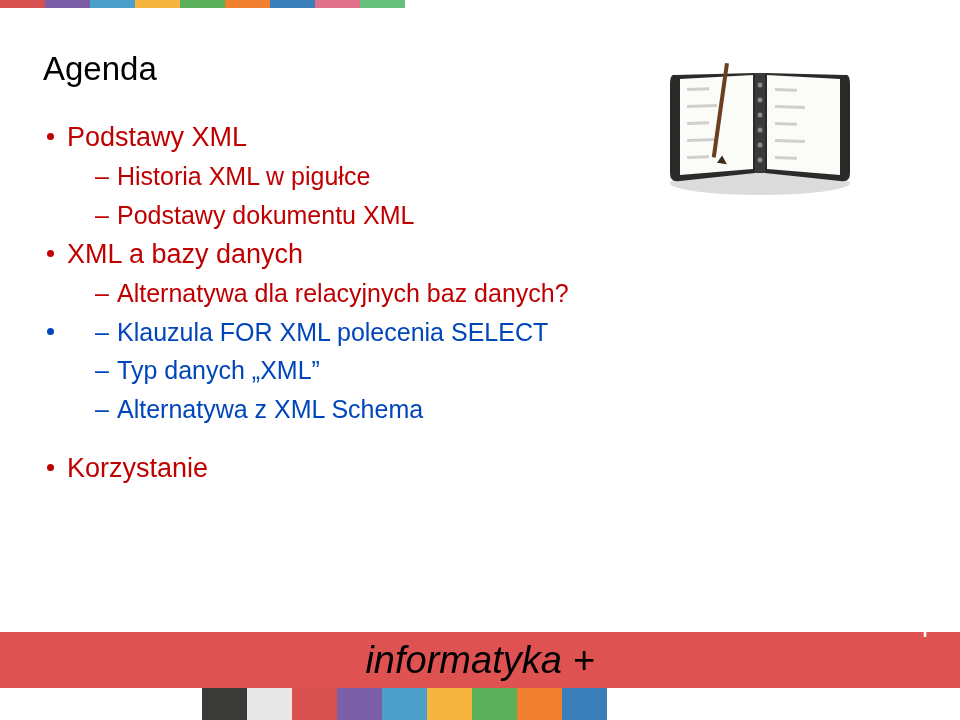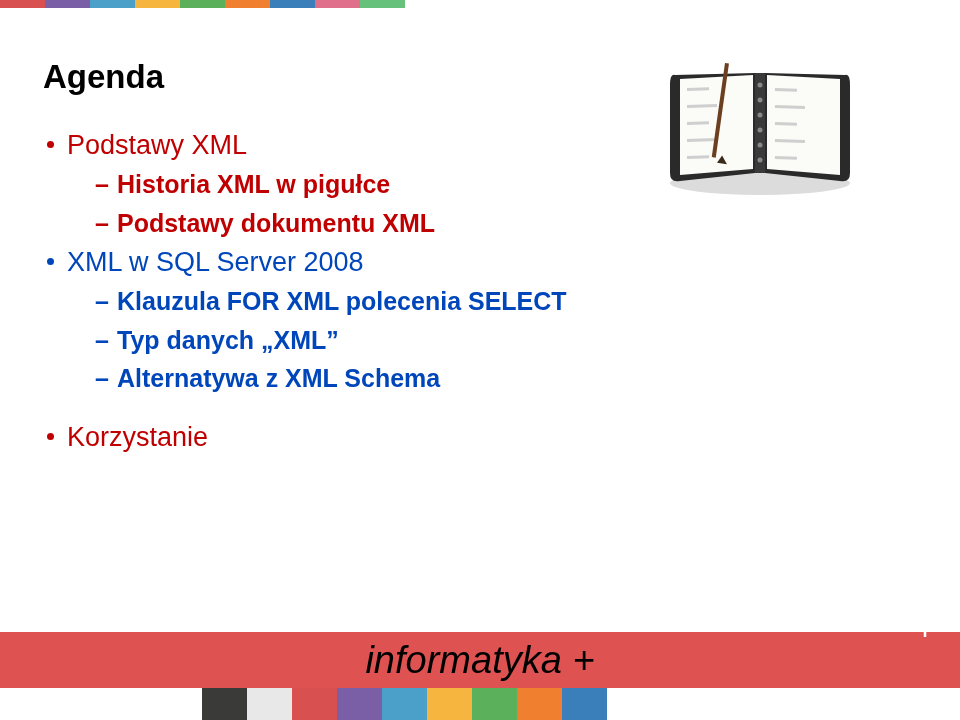--- a/index.html
+++ b/index.html
@@ -17,24 +17,23 @@
     width: 405px; height: 8px;
     display: flex;
   }
   .topstrip div { flex: 1; height: 100%; }
   .content {
     position: absolute;
     top: 50px; left: 43px; right: 40px;
   }
   .title {
     font-size: 33px;
-    font-weight: bold;
+    font-weight: normal;
     color: #000;
     margin-bottom: 30px;
-    margin-top: 8px;
   }
   ul { list-style: none; }
   .lvl1 > li {
     position: relative;
     padding-left: 24px;
     font-size: 27px;
     color: #000;
     line-height: 1.45;
     margin-bottom: 0;
   }
@@ -52,21 +51,20 @@
   .lvl1 > li.red::before { background: #c00000; }
   .lvl2 {
     margin-left: 28px;
   }
   .lvl2 > li {
     position: relative;
     padding-left: 22px;
     font-size: 25px;
     color: inherit;
     line-height: 1.55;
-    font-weight: bold;
   }
   .lvl2 > li::before {
     content: "–";
     position: absolute;
     left: 0; top: 0;
     font-size: 25px;
   }
   .spacer { height: 20px; }
   .illus {
     position: absolute;
@@ -145,21 +143,24 @@
   </svg>
 </div>
 
 <div class="content">
   <div class="title">Agenda</div>
   <ul class="lvl1">
       <li class="red"><span>Podstawy XML</span><ul class="lvl2">
           <li><span>Historia XML w pigułce</span></li>
           <li><span>Podstawy dokumentu XML</span></li>
         </ul></li>
-      <li class="blue"><span>XML w SQL Server 2008</span><ul class="lvl2">
+      <li class="red"><span>XML a bazy danych</span><ul class="lvl2">
+          <li><span>Alternatywa dla relacyjnych baz danych?</span></li>
+        </ul></li>
+      <li class="blue"><ul class="lvl2">
           <li><span>Klauzula FOR XML polecenia SELECT</span></li>
           <li><span>Typ danych „XML”</span></li>
           <li><span>Alternatywa z XML Schema</span></li>
         </ul></li>
     </ul>
   <div class="spacer"></div>
   <ul class="lvl1">
     <li class="red"><span>Korzystanie</span></li>
   </ul>
 </div>

